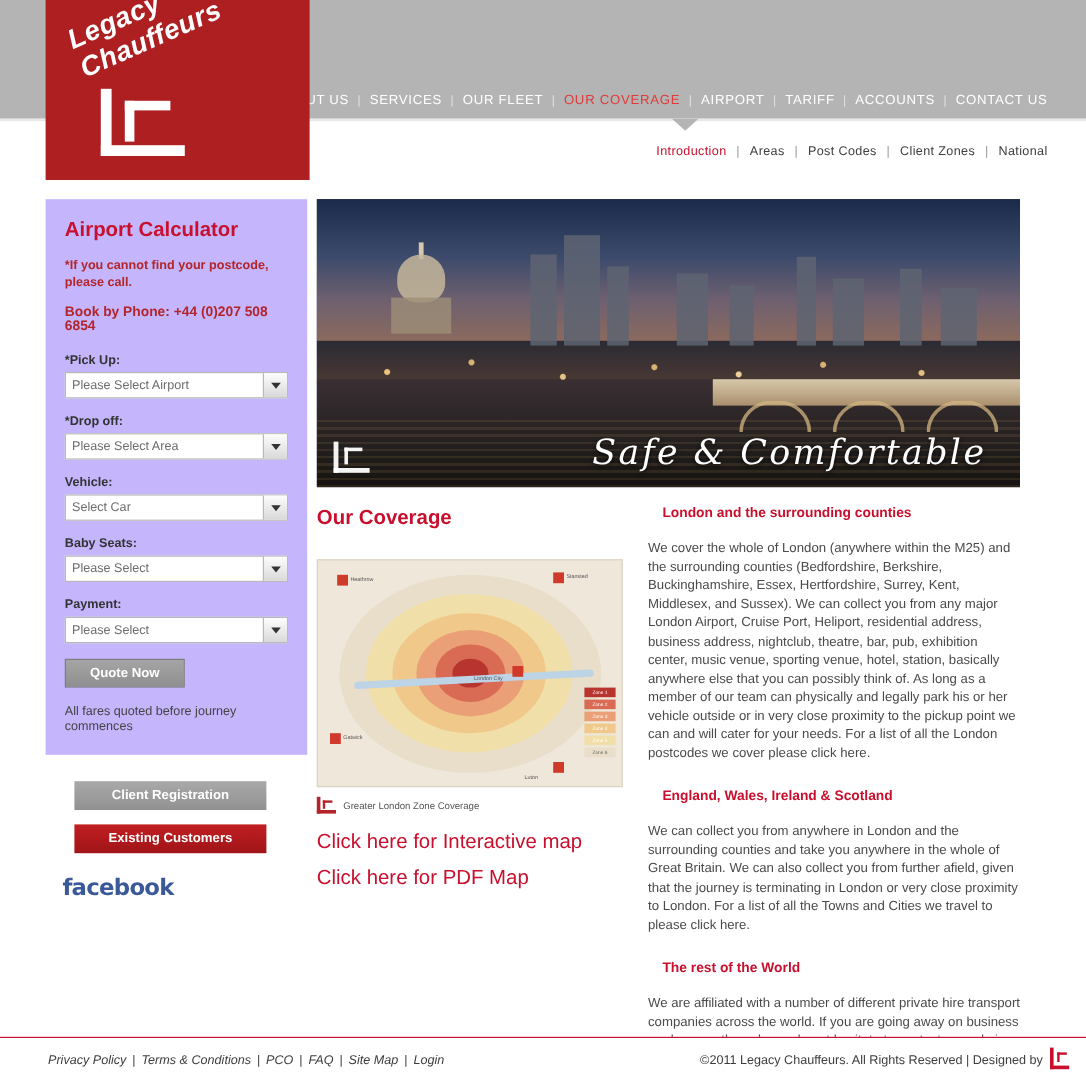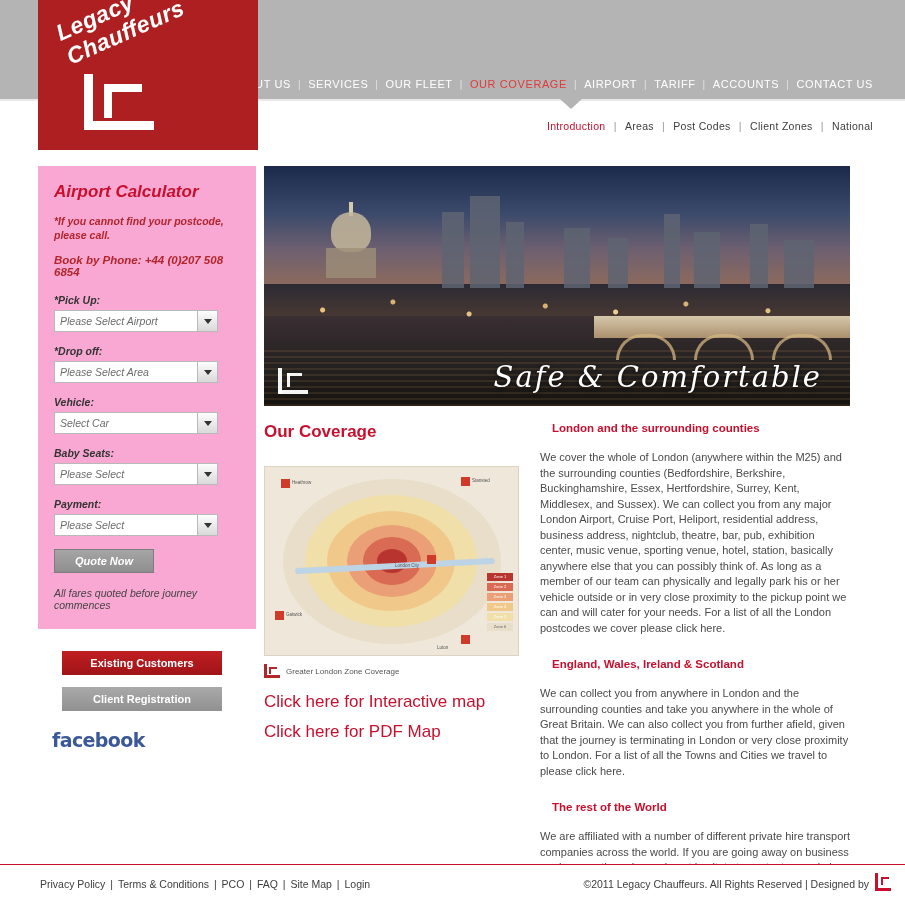--- a/index.html
+++ b/index.html
@@ -114,24 +114,23 @@
     background: #ffffff;
   }
 
   
   .sidebar {
     position: absolute;
     left: 38px; top: 16px;
     width: 218px;
   }
   .calc-panel {
-    background: #f9a8d4;
+    background: #c4b5fd;
     padding: 14px 16px 18px 16px;
     width: 218px;
-    font-style: italic;
   }
   .calc-title {
     color: #c8102e;
     font-size: 17px;
     font-weight: bold;
     margin: 2px 0 12px 0;
   }
   .calc-note {
     color: #b2252b;
     font-size: 10.5px;
@@ -146,21 +145,21 @@
     margin-bottom: 16px;
   }
   .field-label {
     font-size: 10.5px;
     font-weight: bold;
     color: #333333;
     margin-bottom: 4px;
   }
   .select-wrap {
     position: relative;
-    width: 164px;
+    width: 186px;
     height: 22px;
     margin-bottom: 13px;
     background: #ffffff;
     border: 1px solid #b9b9b9;
   }
   .select-wrap .val {
     position: absolute;
     left: 5px; top: 4px;
     font-size: 10.5px;
     color: #6d6d6d;
@@ -392,21 +391,21 @@
     position: absolute;
     left: 0; top: 864px;
     width: 905px; height: 37px;
     border-top: 1px solid #c8102e;
     background: #ffffff;
   }
   .footer-left {
     position: absolute; left: 38px; top: 13px;
     font-size: 10.5px; color: #3d3d3d;
   }
-  .footer-left a { color: #3d3d3d; text-decoration: none; padding: 0 2px; }
+  .footer-left a { color: #3d3d3d; text-decoration: none; padding: 0 2px; font-style: italic; }
   .footer-right {
     position: absolute; right: 36px; top: 13px;
     font-size: 10.5px; color: #3d3d3d;
   }
   .footer-mark {
     position: absolute; right: 14px; top: 8px;
     width: 16px; height: 18px;
   }
   .footer-mark .bar { position: absolute; background: #c8102e; }
 </style>
@@ -504,22 +503,22 @@
         <div class="select-wrap">
           <span class="val">Please Select</span>
           <span class="arrowbox"></span>
         </div>
 
         <div class="quote-btn">Quote Now</div>
         <div class="fares-note">All fares quoted before journey commences</div>
       </div>
 
       <div style="height:22px"></div>
+      <div class="side-btn grey">Client Registration</div>
       <div class="side-btn red">Existing Customers</div>
-      <div class="side-btn grey">Client Registration</div>
       <div class="facebook">facebook</div>
     </div>
 
     <div class="hero">
       <div class="sky"></div>
       <div class="band"></div>
       <div class="water"></div>
       <div class="dome">
         <div class="spire"></div>
           <div class="cap"></div>

